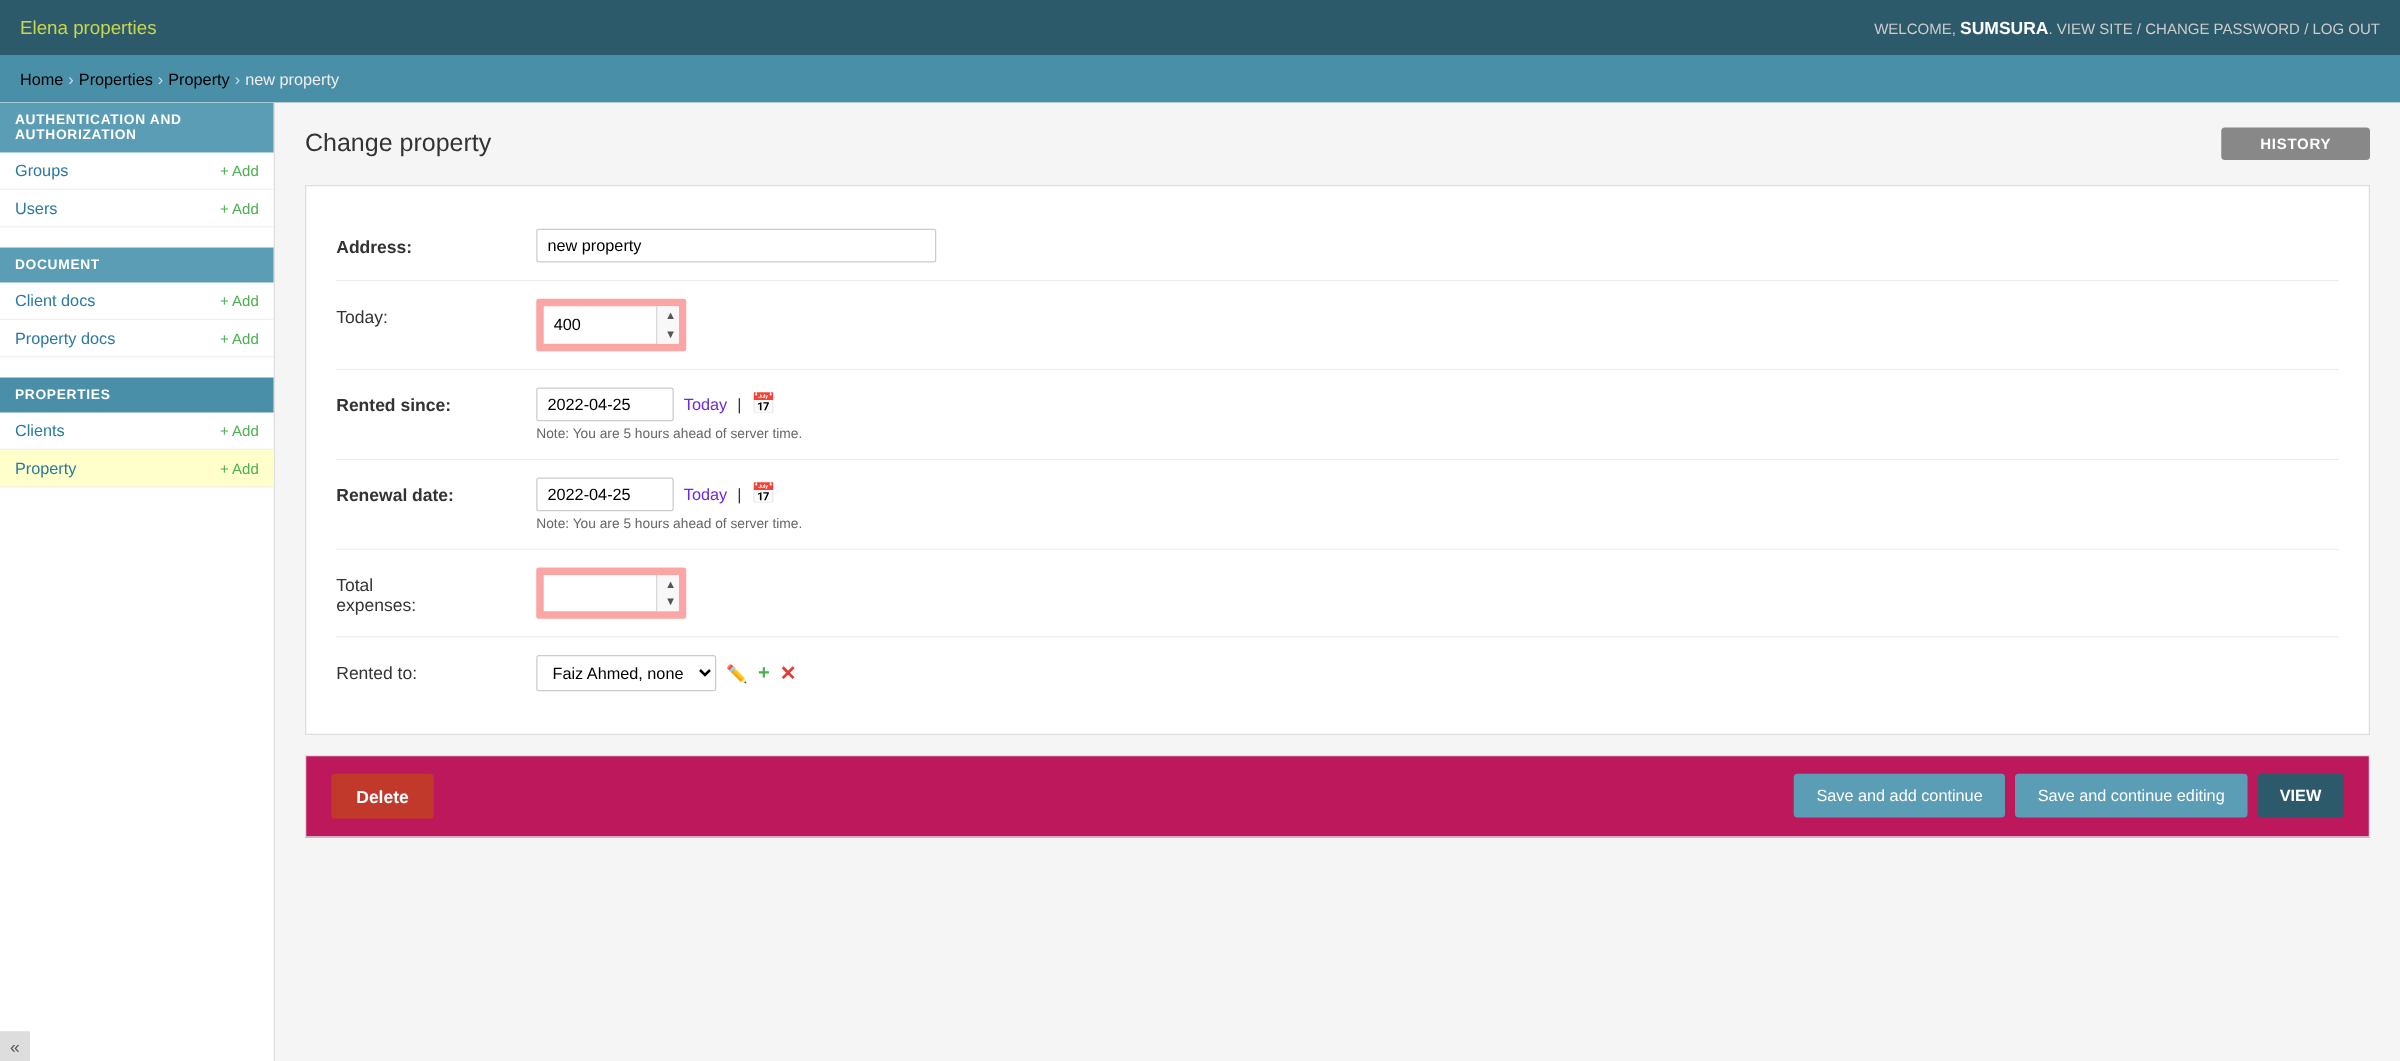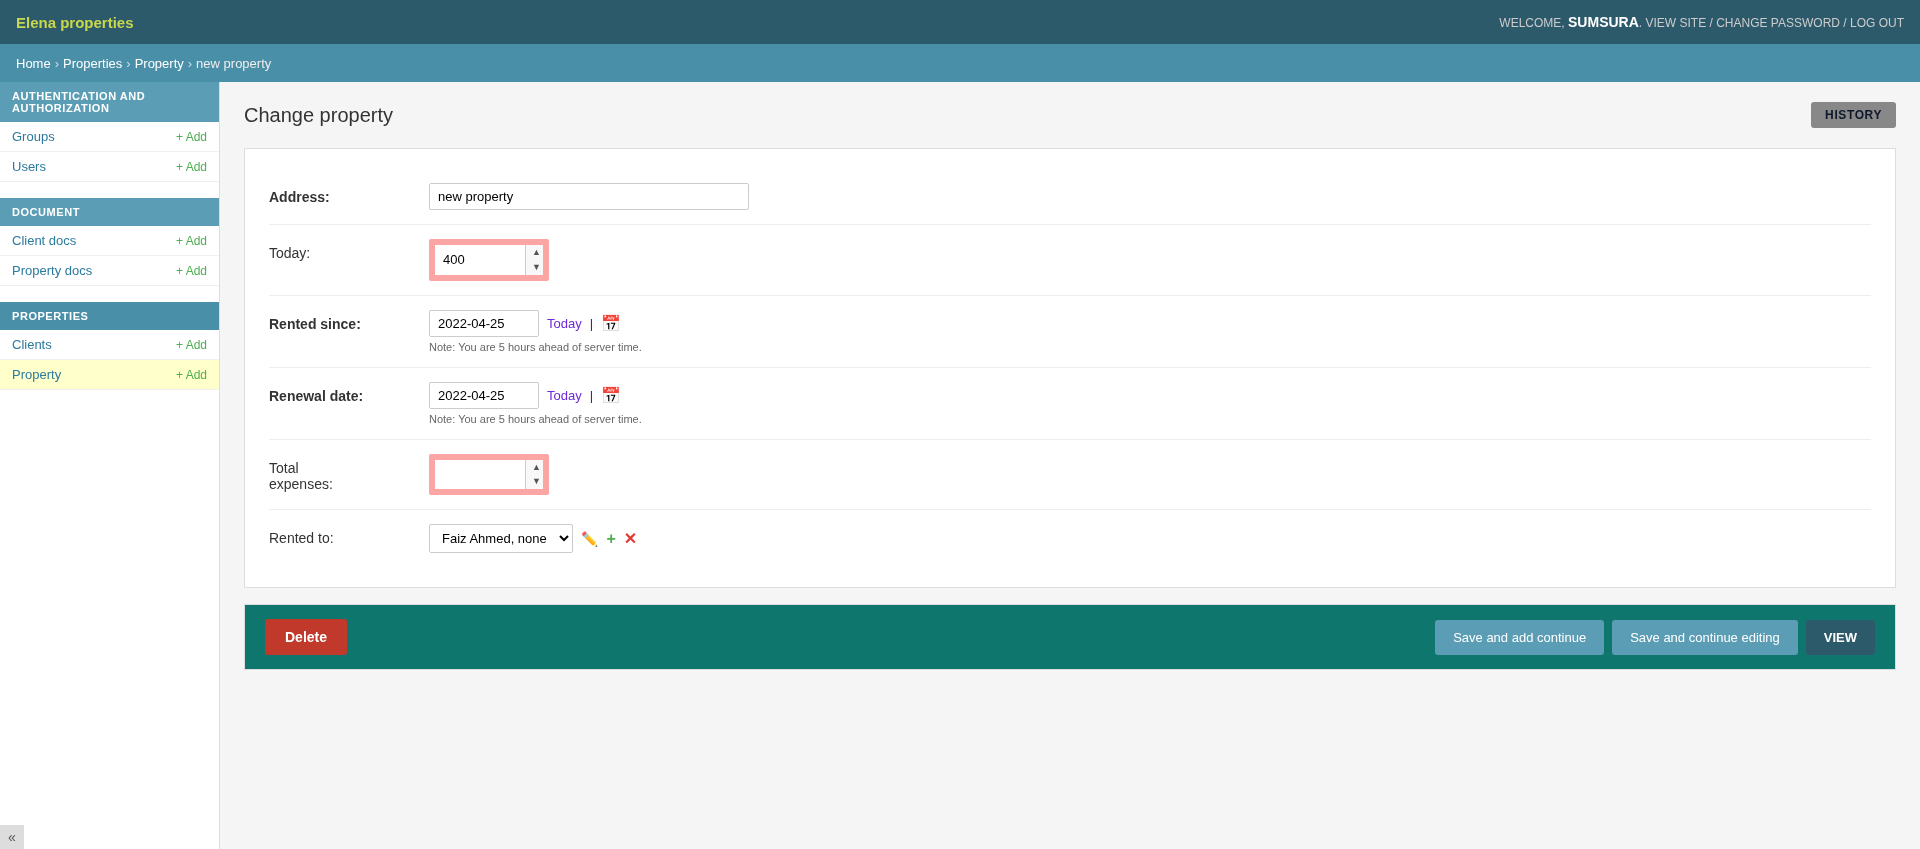--- a/index.html
+++ b/index.html
@@ -11,21 +11,21 @@
       color: #fff;
       padding: 8px 16px;
       display: flex;
       align-items: center;
       justify-content: space-between;
       height: 44px;
     }
     #top-header .site-name {
       color: #c8d84c;
       font-size: 15px;
-      font-weight: bold;
+      font-weight: normal;
     }
     #top-header .user-info {
       font-size: 12px;
       color: #ccc;
     }
     #top-header .user-info strong {
       color: #fff;
       font-size: 14px;
       font-weight: bold;
       text-transform: uppercase;
@@ -41,21 +41,21 @@
     #breadcrumb-bar {
       background: #4a8fa8;
       padding: 8px 16px;
       color: #fff;
       font-size: 13px;
       height: 38px;
       display: flex;
       align-items: center;
     }
     #breadcrumb-bar a {
-      color: #ffffff;
+      color: #000000;
       text-decoration: none;
     }
     #breadcrumb-bar .sep { margin: 0 4px; color: #cde; }
     #breadcrumb-bar .current { color: #eee; }
 
     
     #layout {
       display: flex;
       height: calc(100vh - 82px);
       overflow: hidden;
@@ -131,23 +131,23 @@
       justify-content: space-between;
       margin-bottom: 20px;
     }
     .content-title {
       font-size: 20px;
       font-weight: normal;
       color: #333;
     }
     .history-btn {
       background: #888;
-      color: #0f172a;
+      color: #ffffff;
       border: none;
-      padding: 6px 14px;
+      padding: 6px 31px;
       font-size: 12px;
       font-weight: bold;
       border-radius: 3px;
       cursor: pointer;
       text-transform: uppercase;
       letter-spacing: 0.05em;
     }
 
     
     .form-container {
@@ -261,25 +261,25 @@
       background: #fff;
       outline: none;
       cursor: pointer;
     }
     .edit-icon { color: #d4a017; cursor: pointer; font-size: 14px; }
     .add-icon { color: #4caf50; cursor: pointer; font-size: 16px; font-weight: bold; }
     .del-icon { color: #e53935; cursor: pointer; font-size: 16px; font-weight: bold; }
 
     
     #action-bar {
-      background: #0f766e;
+      background: #be185d;
       border: 1px solid #ddd;
       padding: 14px 20px;
       display: flex;
-      align-items: flex-end;
+      align-items: flex-start;
       justify-content: space-between;
     }
     .delete-btn {
       background: #c0392b;
       color: #fff;
       border: none;
       padding: 10px 20px;
       font-size: 14px;
       border-radius: 3px;
       cursor: pointer;

